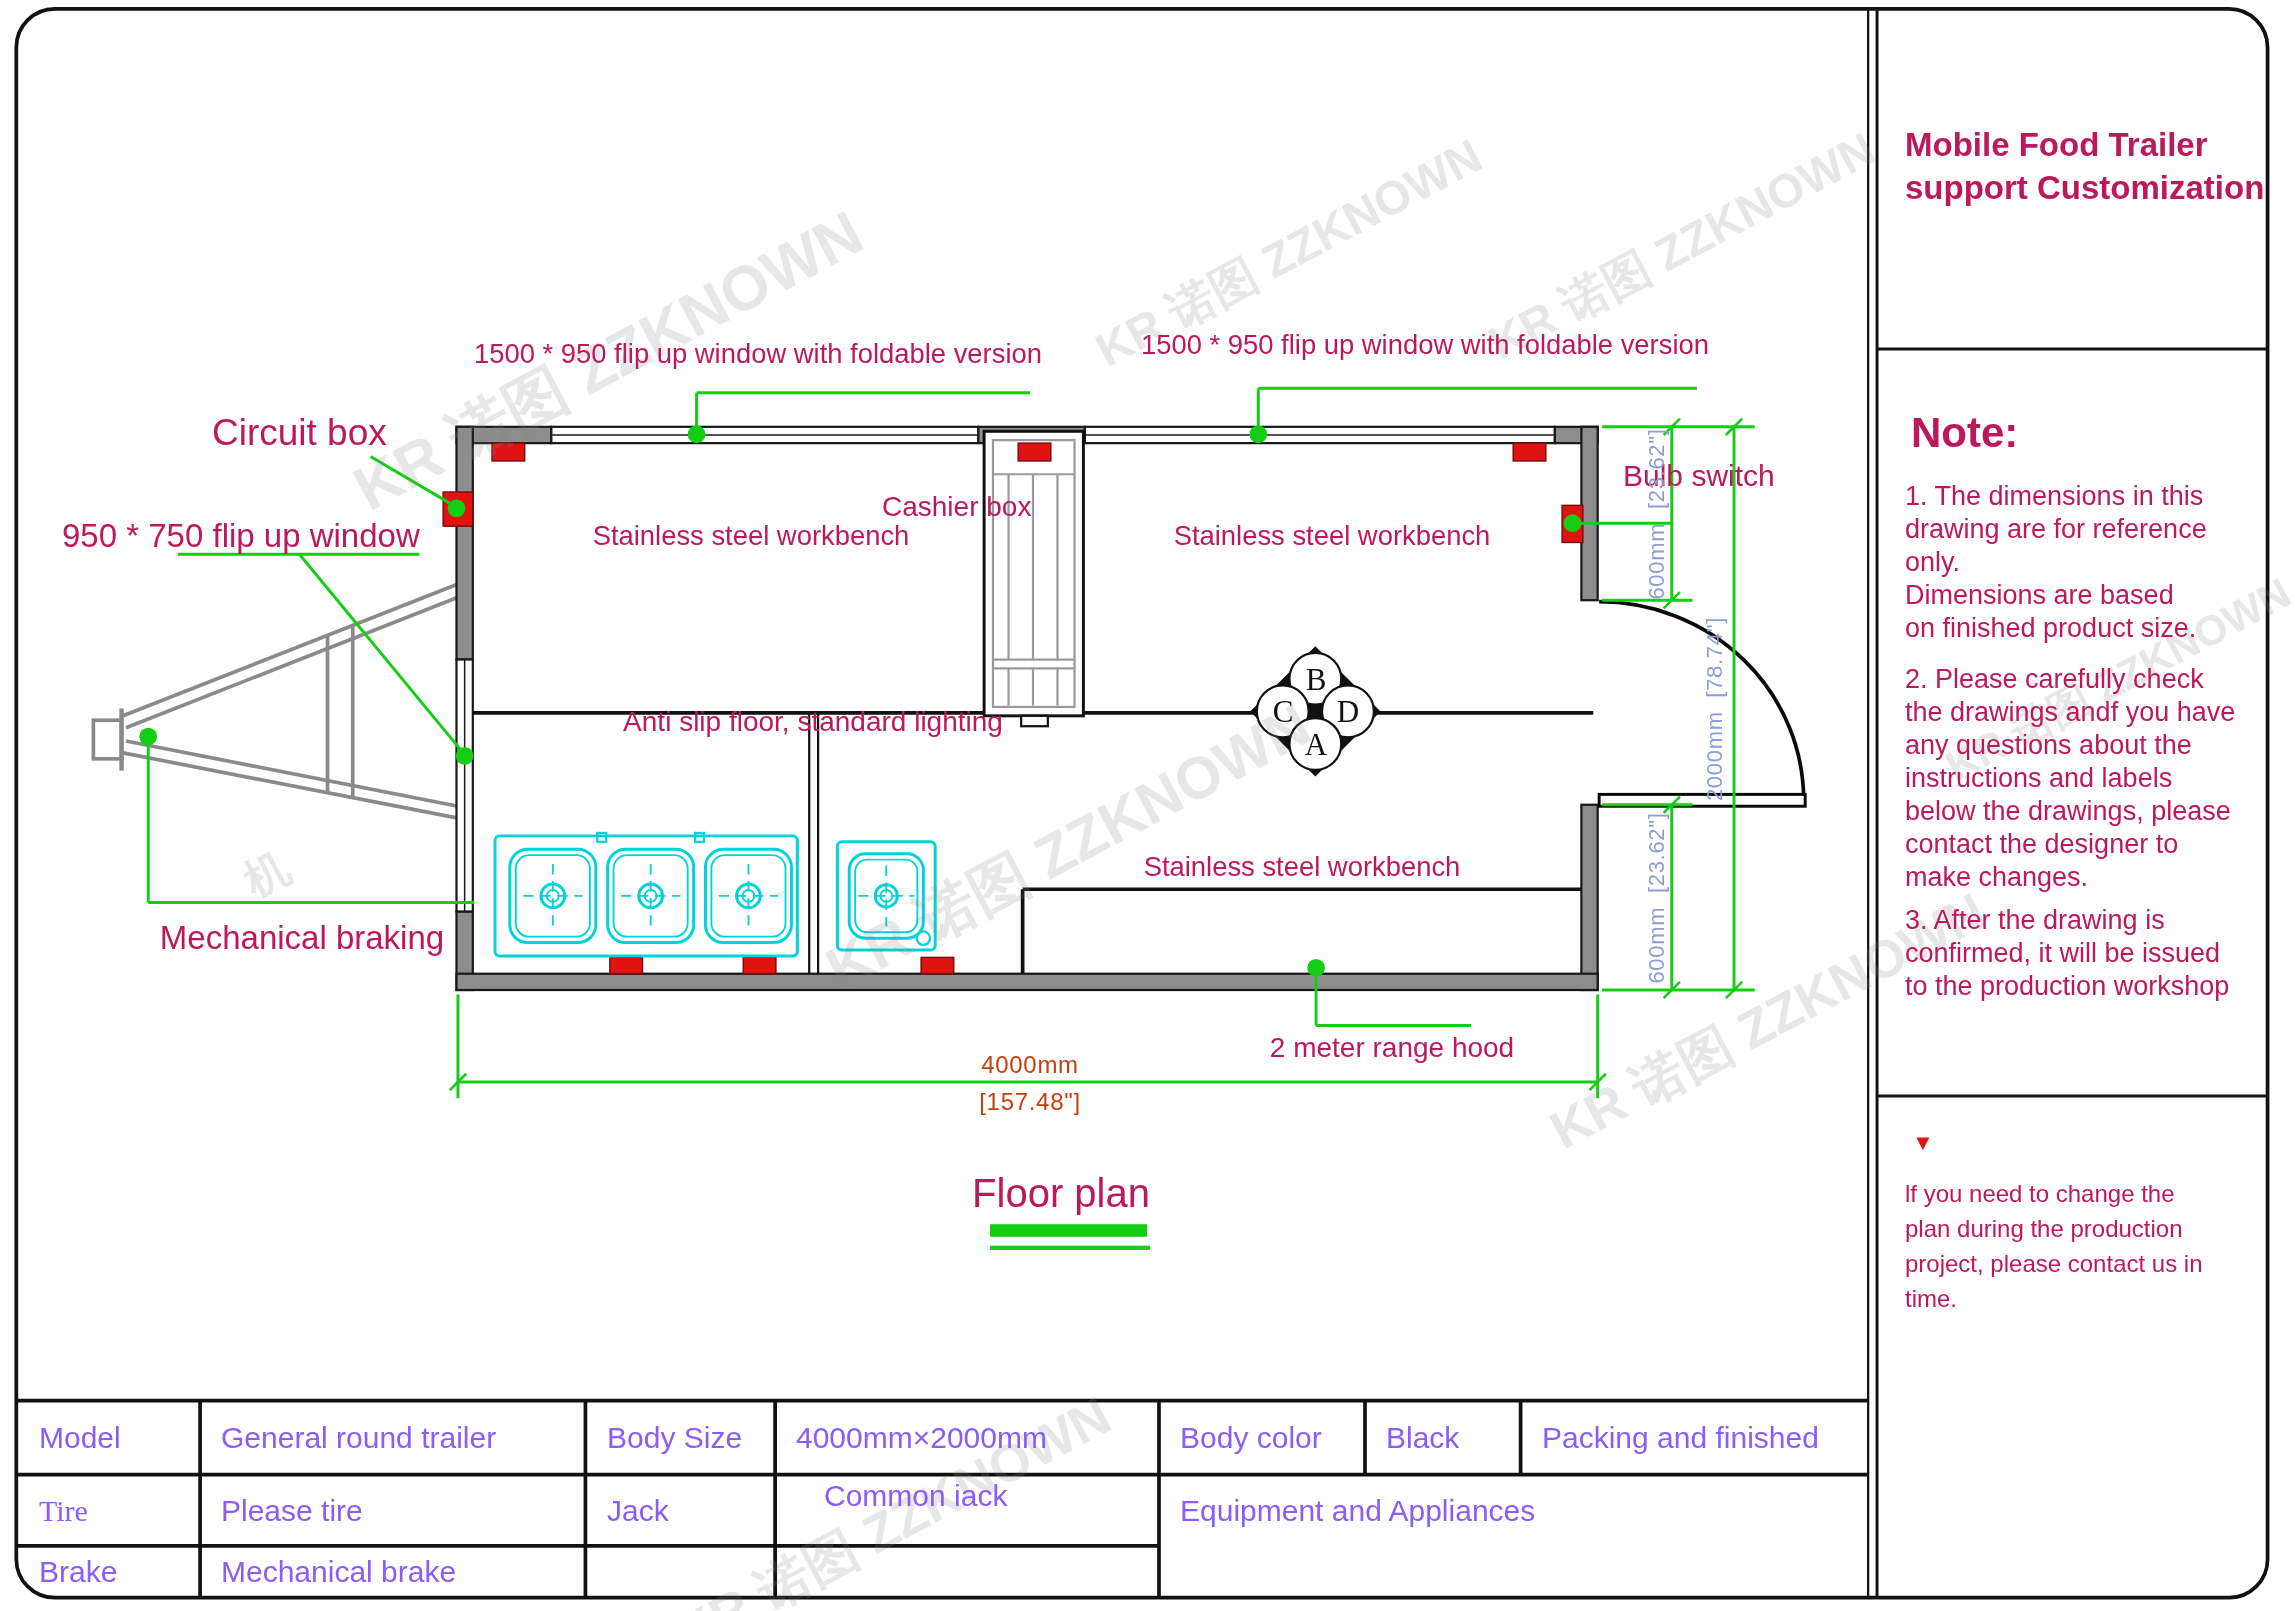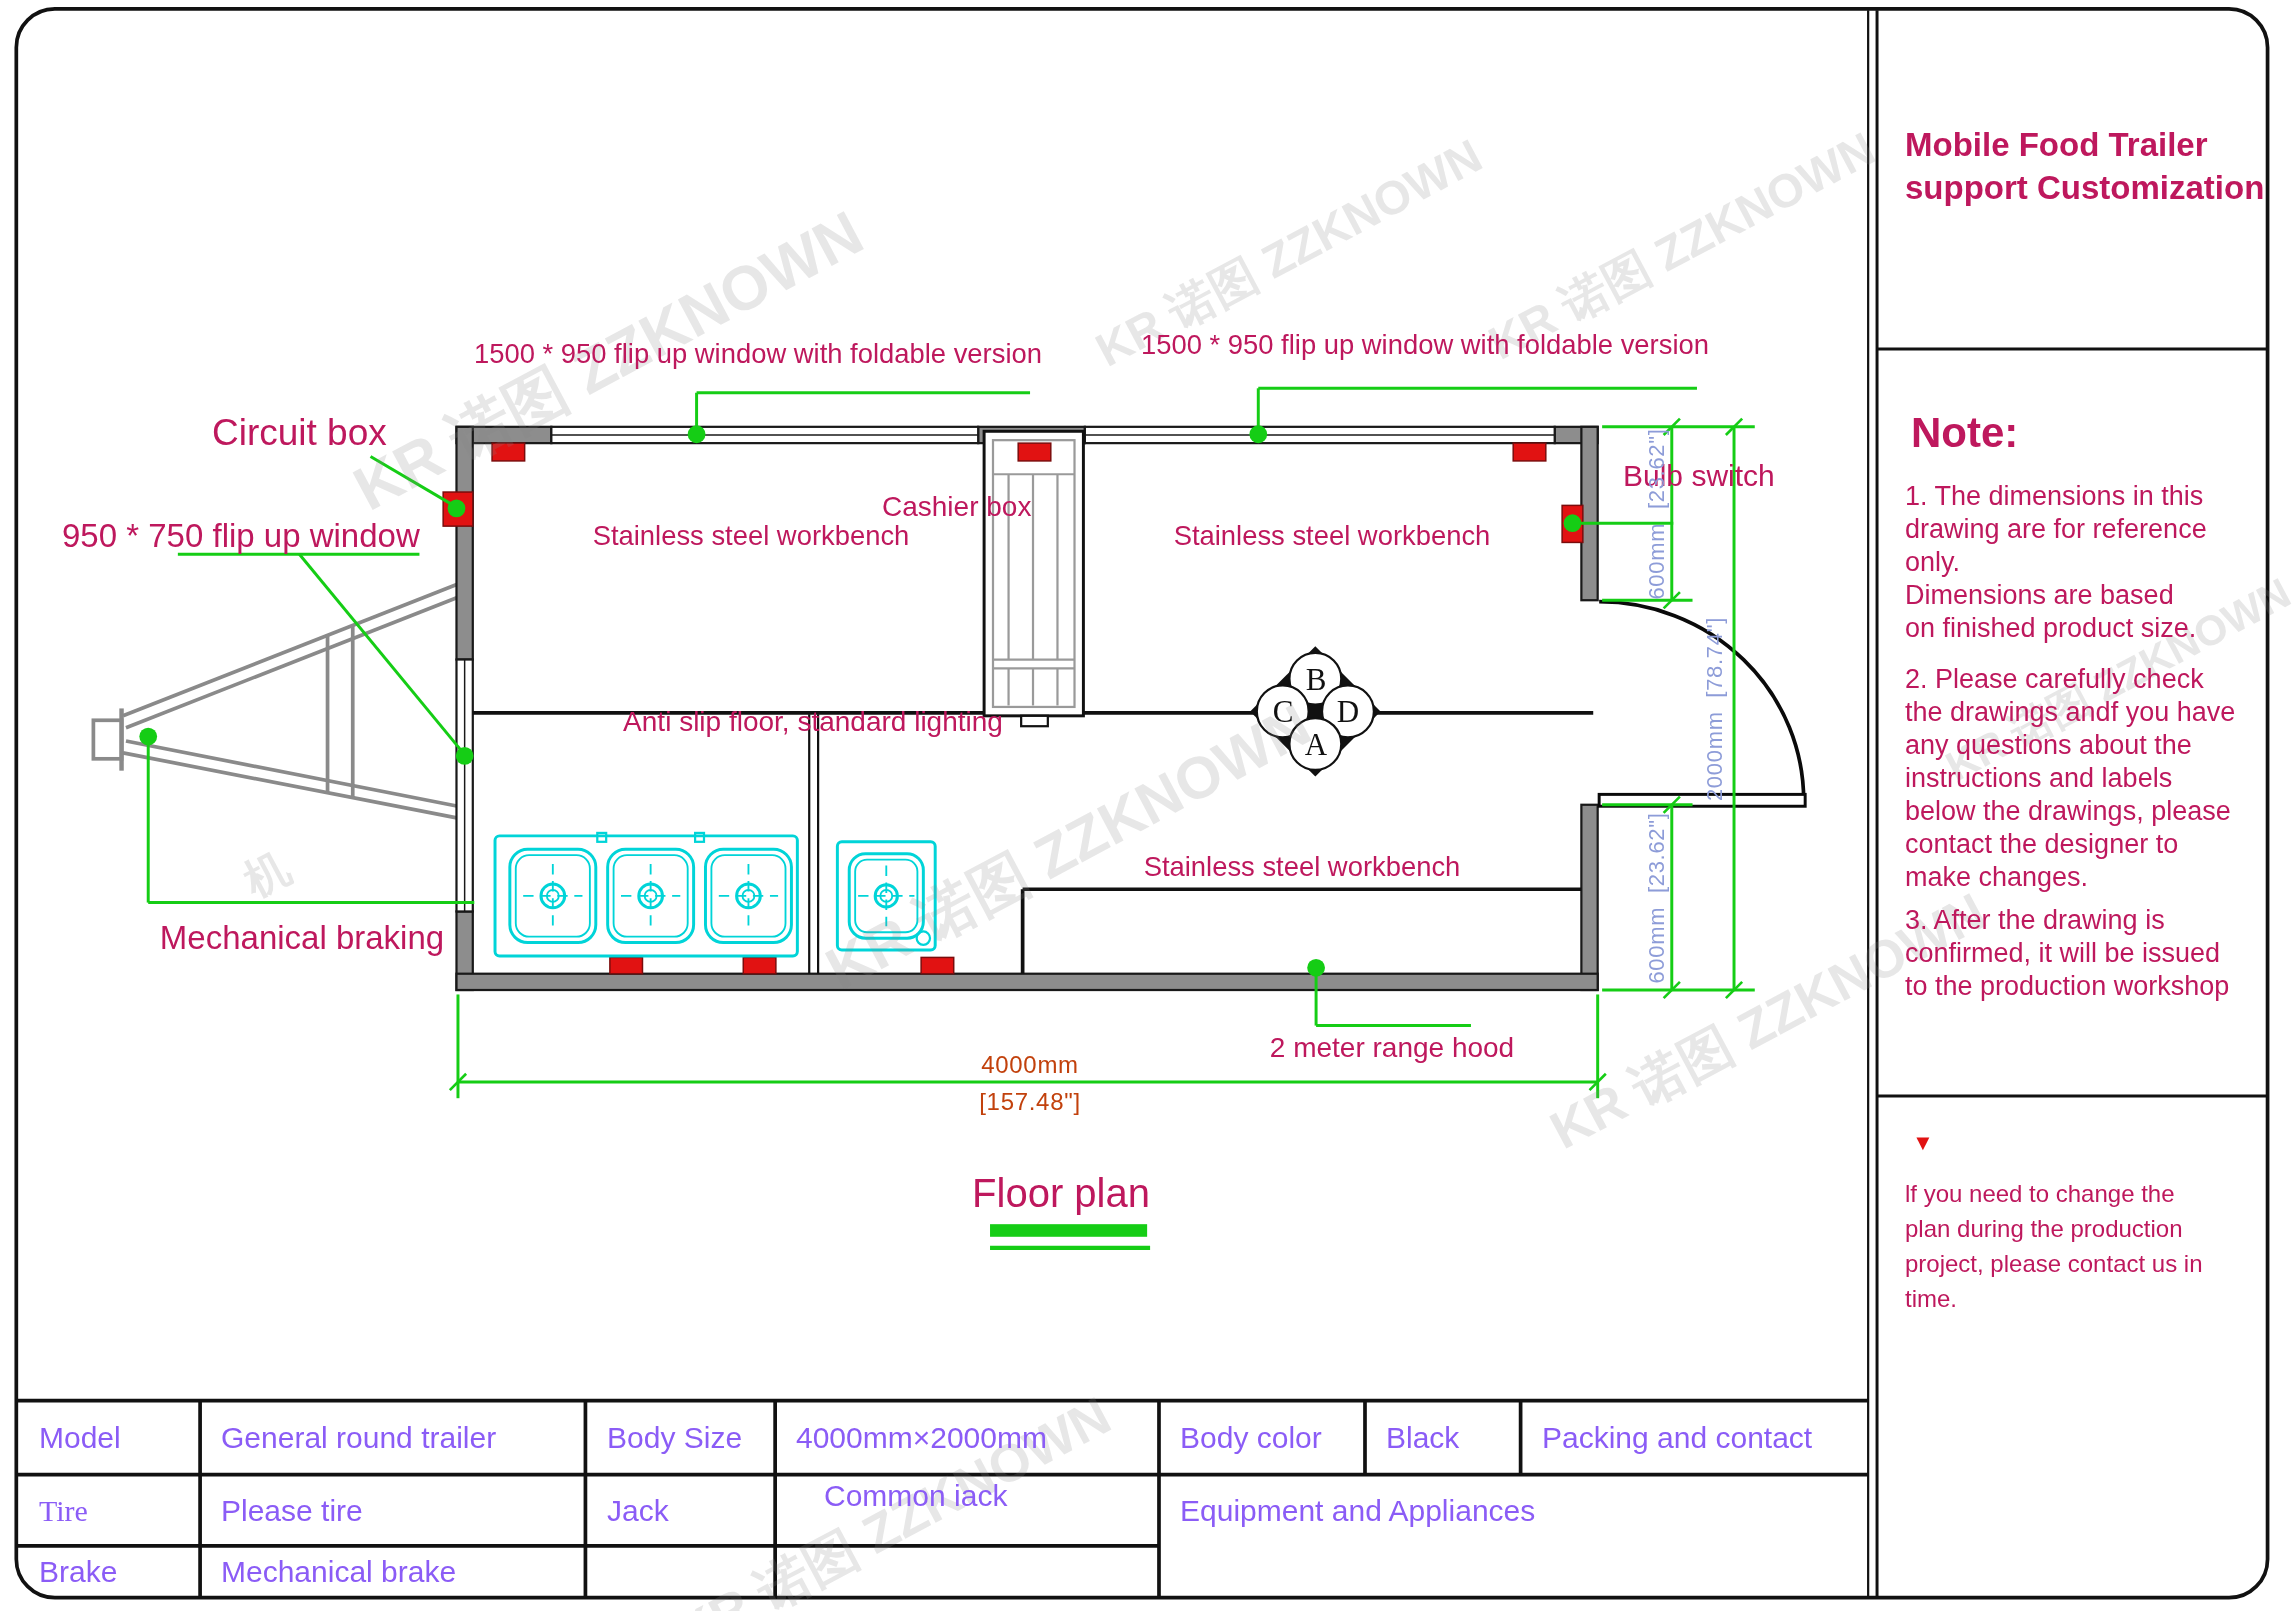--- a/index.html
+++ b/index.html
@@ -299,21 +299,21 @@
 time.</div>
   </div>
 
   <div>
     <div class="cell" style="left:18px;top:1401px;width:182px;height:74px;">Model</div>
     <div class="cell" style="left:200px;top:1401px;width:385px;height:74px;">General round trailer</div>
     <div class="cell" style="left:586px;top:1401px;width:190px;height:74px;">Body Size</div>
     <div class="cell" style="left:775px;top:1401px;width:384px;height:74px;">4000mm×2000mm</div>
     <div class="cell" style="left:1159px;top:1401px;width:206px;height:74px;">Body color</div>
     <div class="cell" style="left:1365px;top:1401px;width:156px;height:74px;">Black</div>
-    <div class="cell" style="left:1521px;top:1401px;width:348px;height:74px;">Packing and contact</div>
+    <div class="cell" style="left:1521px;top:1401px;width:348px;height:74px;">Packing and finished</div>
 
     <div class="cell" style="left:18px;top:1475px;width:182px;height:71px;font-family:Liberation Serif, serif;">Tire</div>
     <div class="cell" style="left:200px;top:1475px;width:385px;height:71px;">Please tire</div>
     <div class="cell" style="left:586px;top:1475px;width:190px;height:71px;">Jack</div>
     <div class="cell" style="left:775px;top:1460px;width:384px;height:71px;margin-left:28px;">Common iack</div>
     <div class="cell" style="left:1159px;top:1475px;width:709px;height:71px;">Equipment and Appliances</div>
 
     <div class="cell" style="left:18px;top:1546px;width:182px;height:52px;">Brake</div>
     <div class="cell" style="left:200px;top:1546px;width:385px;height:52px;">Mechanical brake</div>
   </div>

